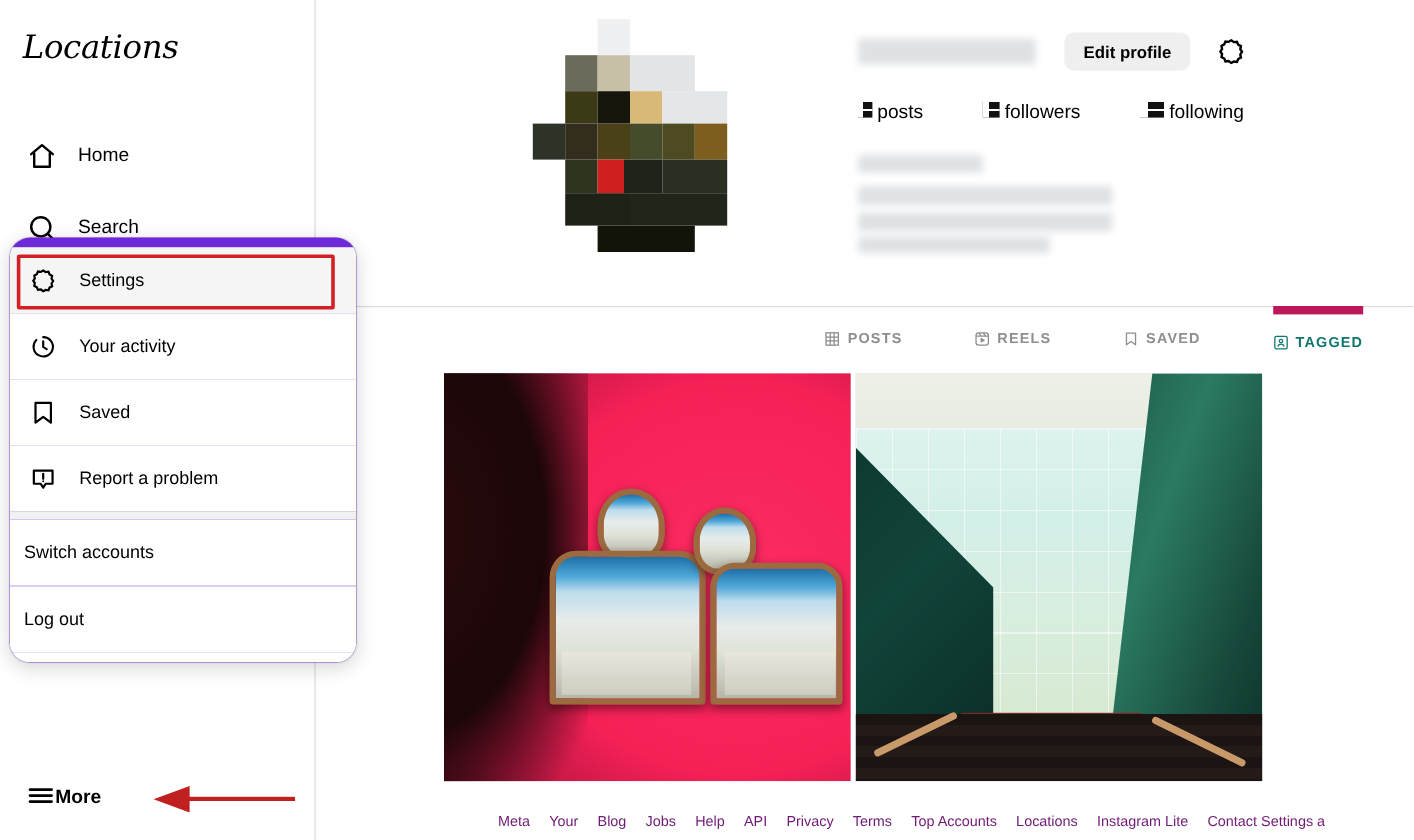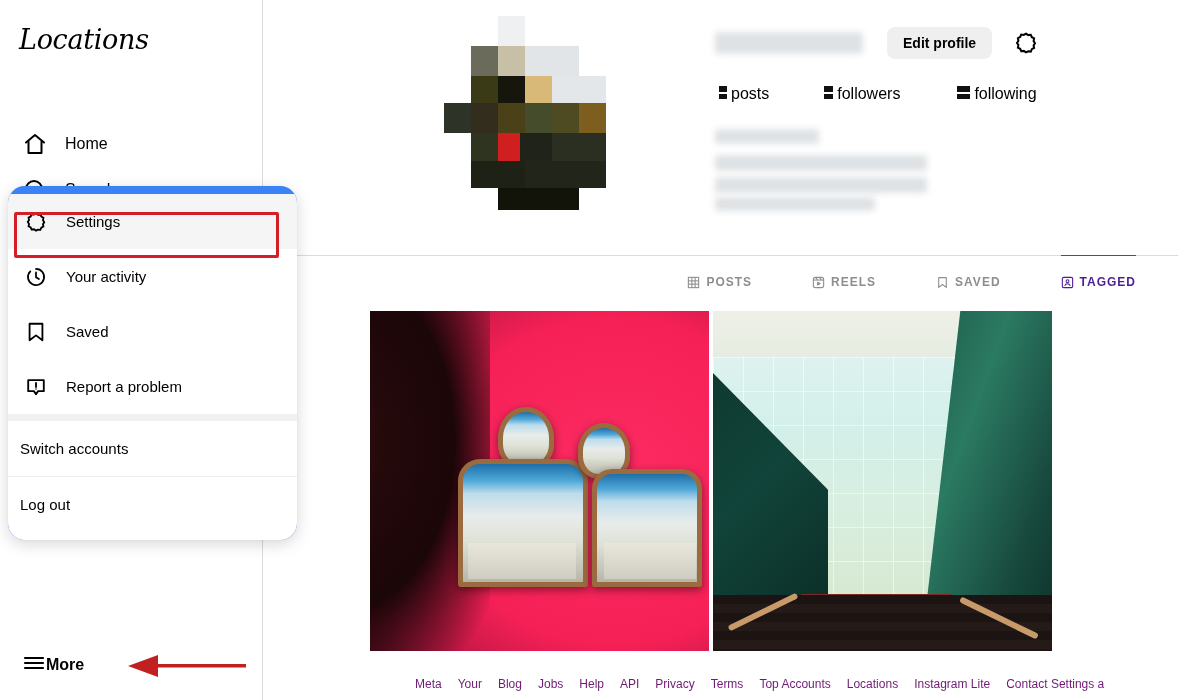--- a/index.html
+++ b/index.html
@@ -40,37 +40,37 @@
     width: 26px; height: 26px;
     display: flex; align-items: center; justify-content: center;
     flex: 0 0 26px;
   }
   .nav-item .nav-label {
     margin-left: 17px;
     font-size: 16px;
     line-height: 20px;
     color: #000;
   }
-  #nav-home { top: 120px; }
+  #nav-home { top: 106px; }
   #nav-search { top: 166px; }
   .more-item {
     position: absolute; left: 10px; top: 641px;
     width: 243px; height: 48px;
     display: flex; align-items: center;
     padding-left: 12px;
     border-radius: 24px;
   }
   .more-item .nav-label { font-weight: bold; }
 
   
   .more-menu {
     position: absolute;
-    left: 8px; top: 186px;
+    left: 8px; top: 198px;
     width: 289px;
-    background: #3b82f6;
+    background: #6d28d9;
     border-radius: 17px;
     box-shadow: 0 4px 16px rgba(0,0,0,0.16), 0 0 1px rgba(0,0,0,0.18);
     z-index: 40;
     overflow: hidden;
     padding: 8px 0 0 0;
   }
   .menu-row {
     position: relative;
     height: 55px;
     display: flex; align-items: center;
@@ -194,21 +194,21 @@
     margin-left: 60px;
     font-size: 12px;
     letter-spacing: 1px;
     font-weight: bold;
     color: #8e8e8e;
     border-top: 1px solid transparent;
     margin-top: -1px;
     cursor: pointer;
   }
   .tab .t-icon { margin-right: 6px; display: flex; align-items: center; }
-  .tab.active { color: #4c1d95; border-top: 1px solid #be185d; }
+  .tab.active { color: #0f766e; border-top: 7px solid #be185d; }
 
   
   .grid {
     position: absolute; left: 107px; top: 311px;
     display: flex;
     gap: 4px;
   }
   .tile {
     width: 339px; height: 340px;
     position: relative; overflow: hidden;

